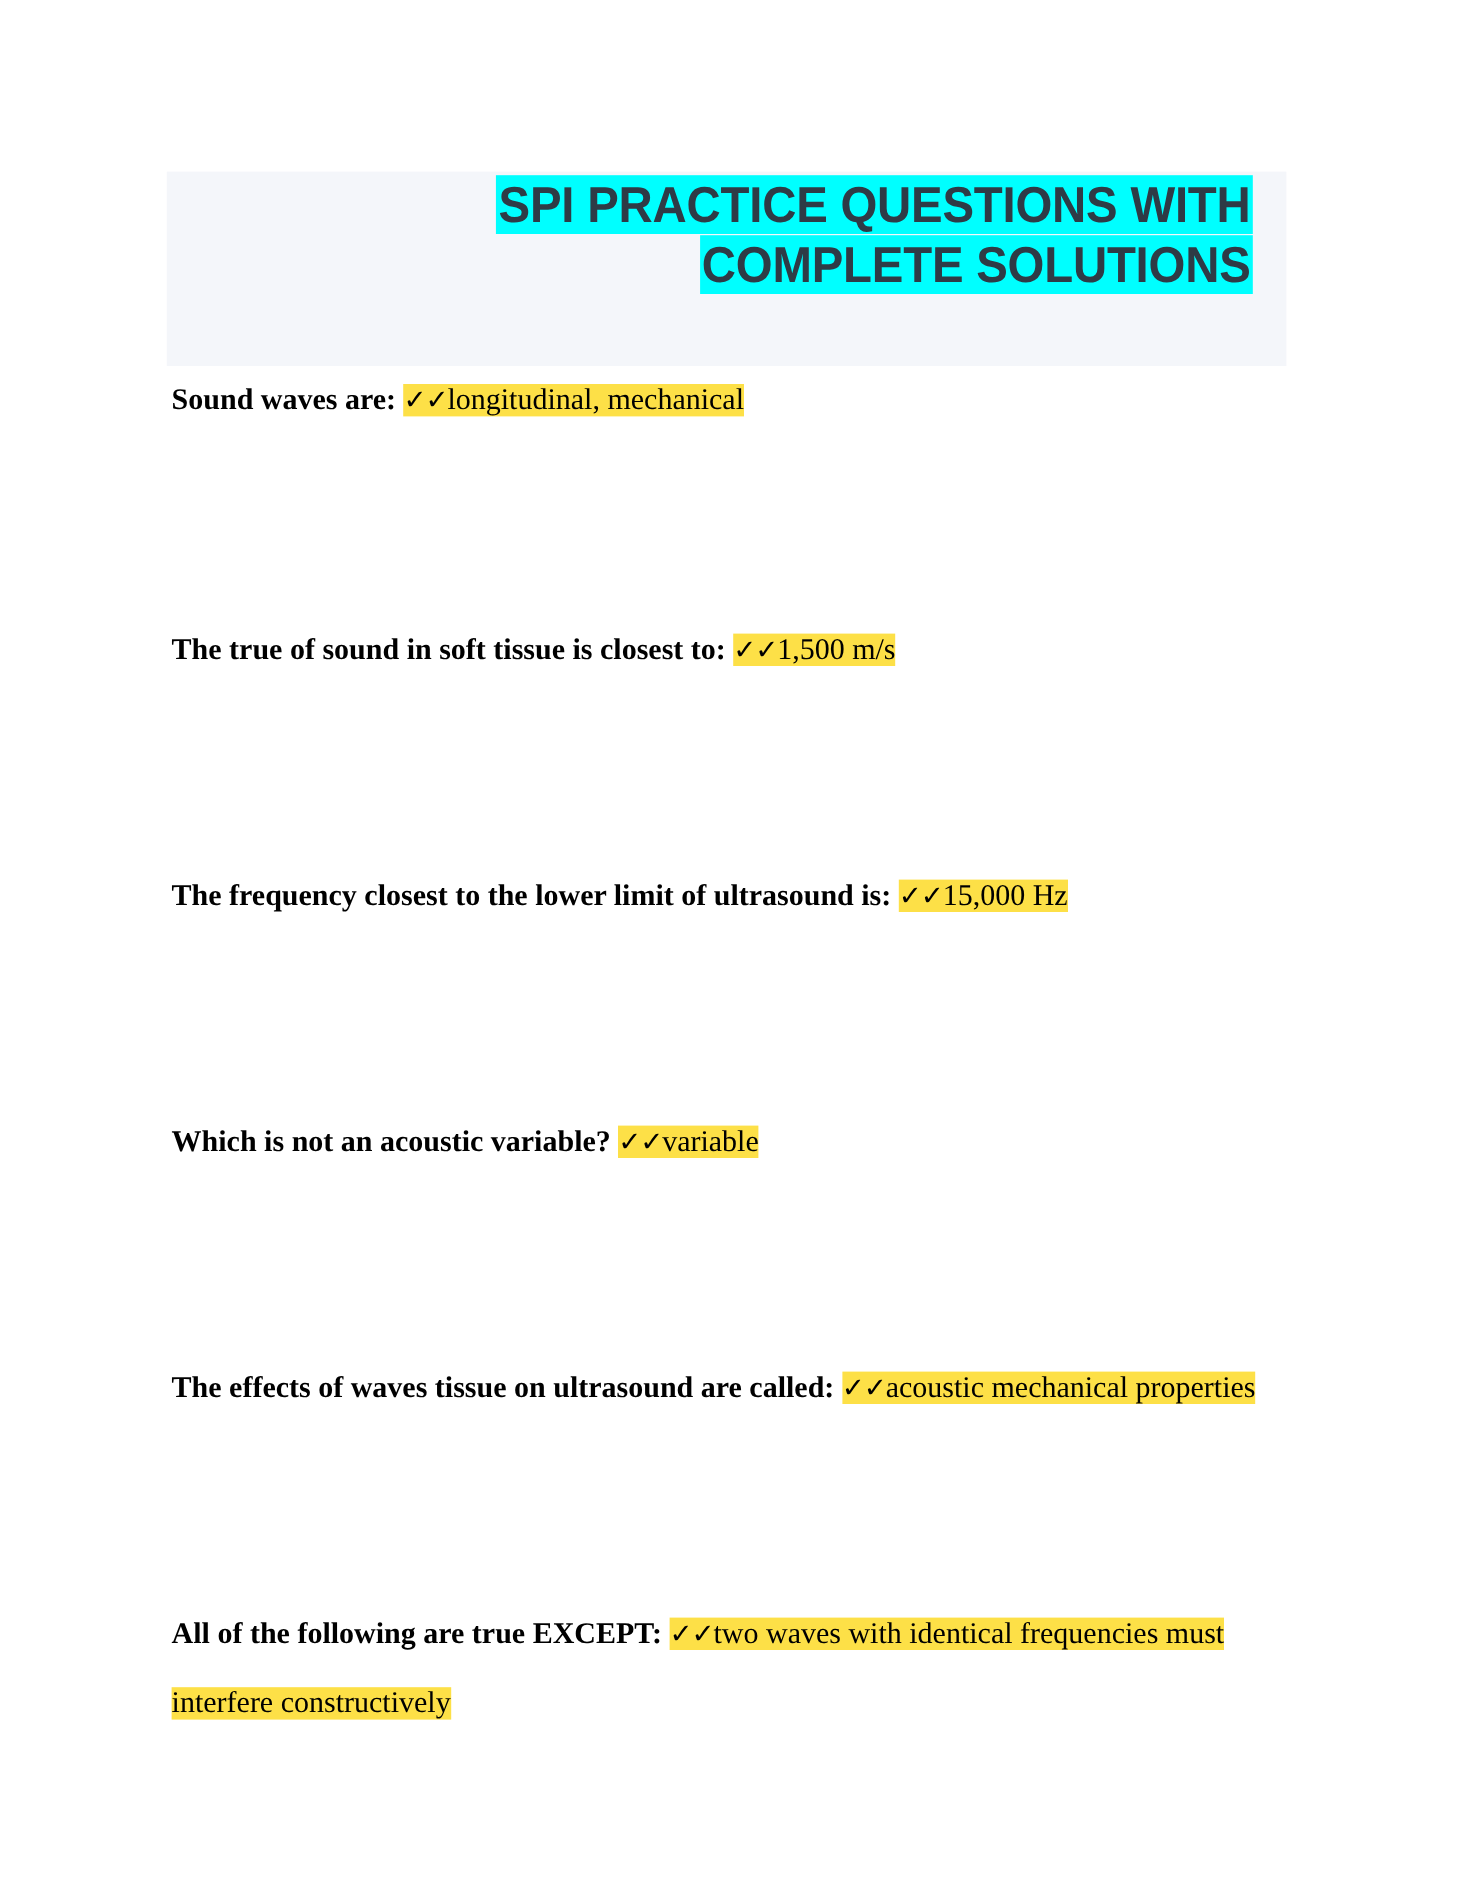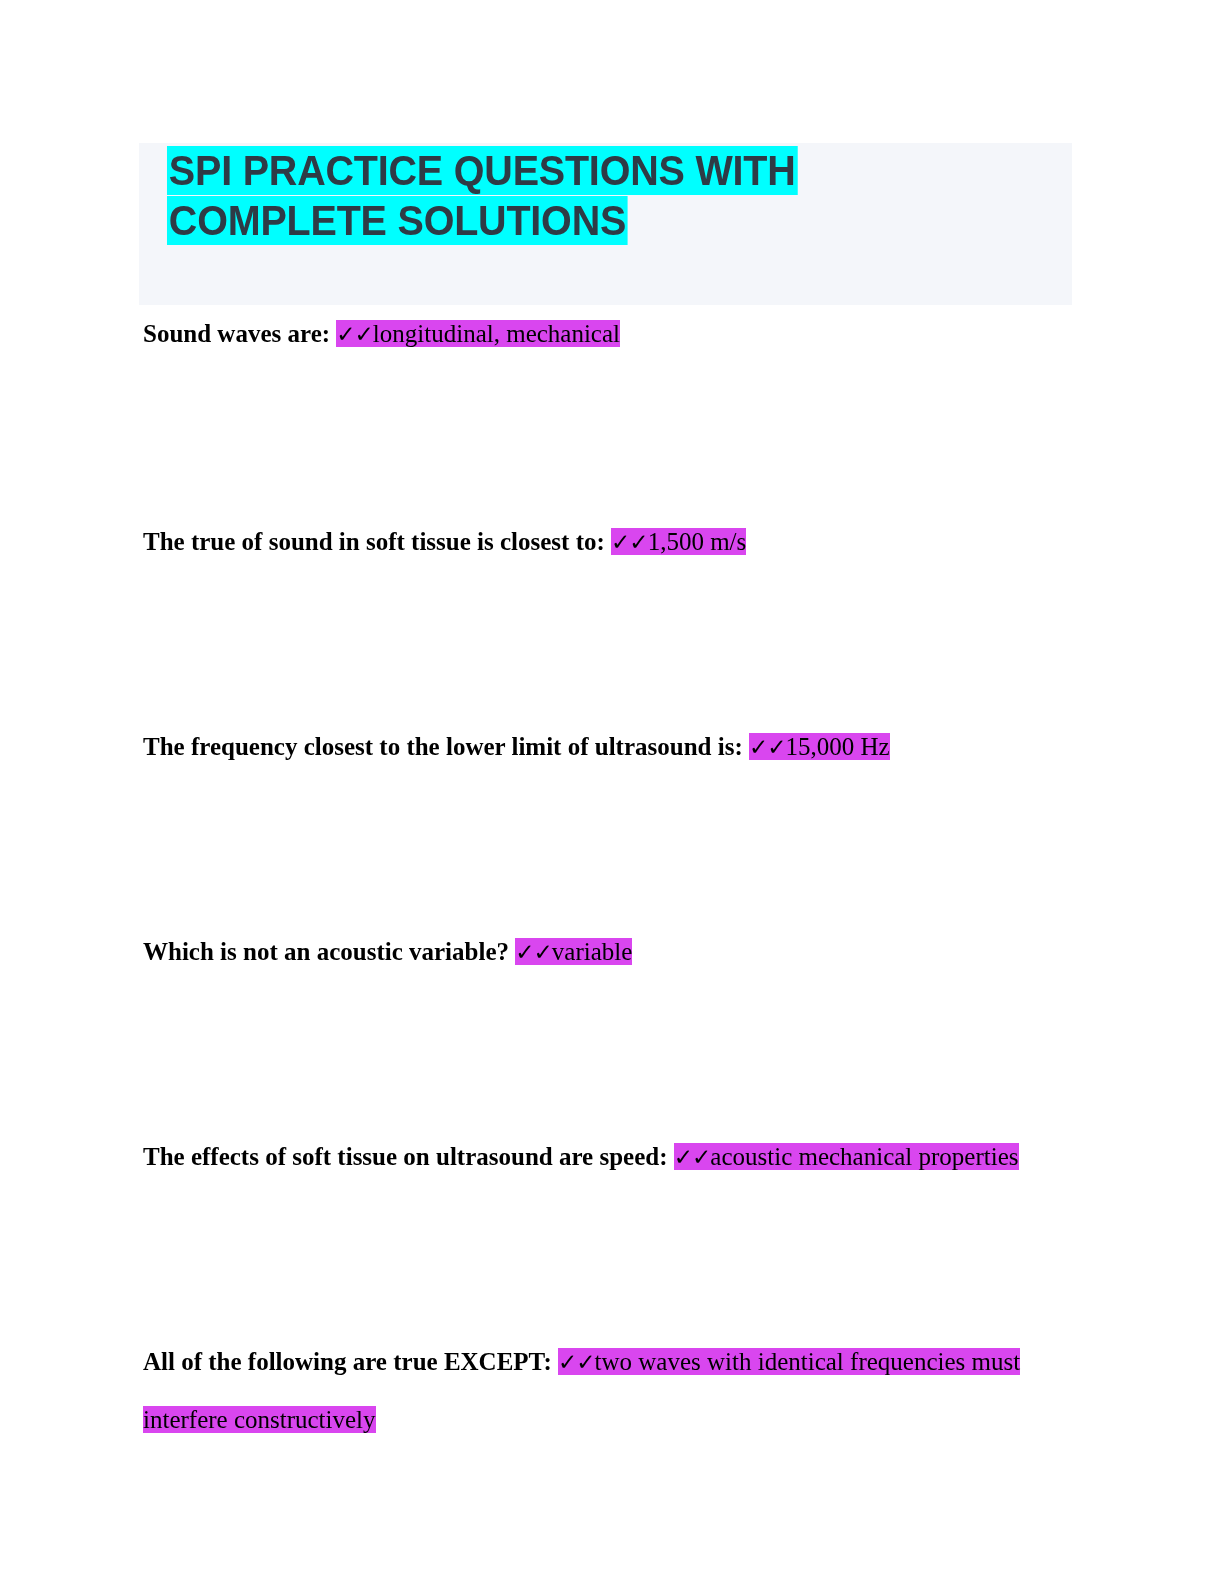--- a/index.html
+++ b/index.html
@@ -33,21 +33,21 @@
     width: 933px;
     height: 162px;
     background: #f4f6fa;
   }
 
   .doc-title {
     position: absolute;
     left: 139px;
     top: 146px;
     width: 933px;
-    text-align: left;
+    text-align: right;
     font-family: "Liberation Sans", "DejaVu Sans", sans-serif;
     font-weight: bold;
     font-size: 42px;
     line-height: 50px;
     letter-spacing: -0.2px;
     color: #2e3b46;
   }
   .doc-title .hl-cyan {
     background: #00ffff;
     padding: 1px 2px;
@@ -76,21 +76,21 @@
     white-space: normal;
   }
 
   .q-text {
     font-weight: bold;
     color: #000000;
     margin-top: 24px;
   }
 
   .ans {
-    background: #d946ef;
+    background: #fde047;
     color: #000000;
     font-weight: normal;
     box-decoration-break: clone;
     -webkit-box-decoration-break: clone;
   }
 
   .checks {
     font-family: "DejaVu Sans", sans-serif;
     font-weight: bold;
     font-size: 23px;
@@ -124,20 +124,20 @@
 
     <p class="qa-line"><span class="q-text">The true of sound in soft tissue is closest to:</span> <span class="ans"><span class="checks">✓✓</span><span>1,500 m/s</span></span></p>
     <div class="spacer-2"></div>
 
     <p class="qa-line"><span class="q-text">The frequency closest to the lower limit of ultrasound is:</span> <span class="ans"><span class="checks">✓✓</span><span>15,000 Hz</span></span></p>
     <div class="spacer-3"></div>
 
     <p class="qa-line"><span class="q-text">Which is not an acoustic variable?</span> <span class="ans"><span class="checks">✓✓</span><span>variable</span></span></p>
     <div class="spacer-4"></div>
 
-    <p class="qa-line"><span class="q-text">The effects of soft tissue on ultrasound are speed:</span> <span class="ans"><span class="checks">✓✓</span><span>acoustic mechanical properties</span></span></p>
+    <p class="qa-line"><span class="q-text">The effects of waves tissue on ultrasound are called:</span> <span class="ans"><span class="checks">✓✓</span><span>acoustic mechanical properties</span></span></p>
     <div class="spacer-5"></div>
 
     <p class="qa-line"><span class="q-text">All of the following are true EXCEPT:</span> <span class="ans"><span class="checks">✓✓</span><span>two waves with identical frequencies must interfere constructively</span></span></p>
     <div class="spacer-6"></div>
 
   </div>
 </div>
 
 </body></html>

